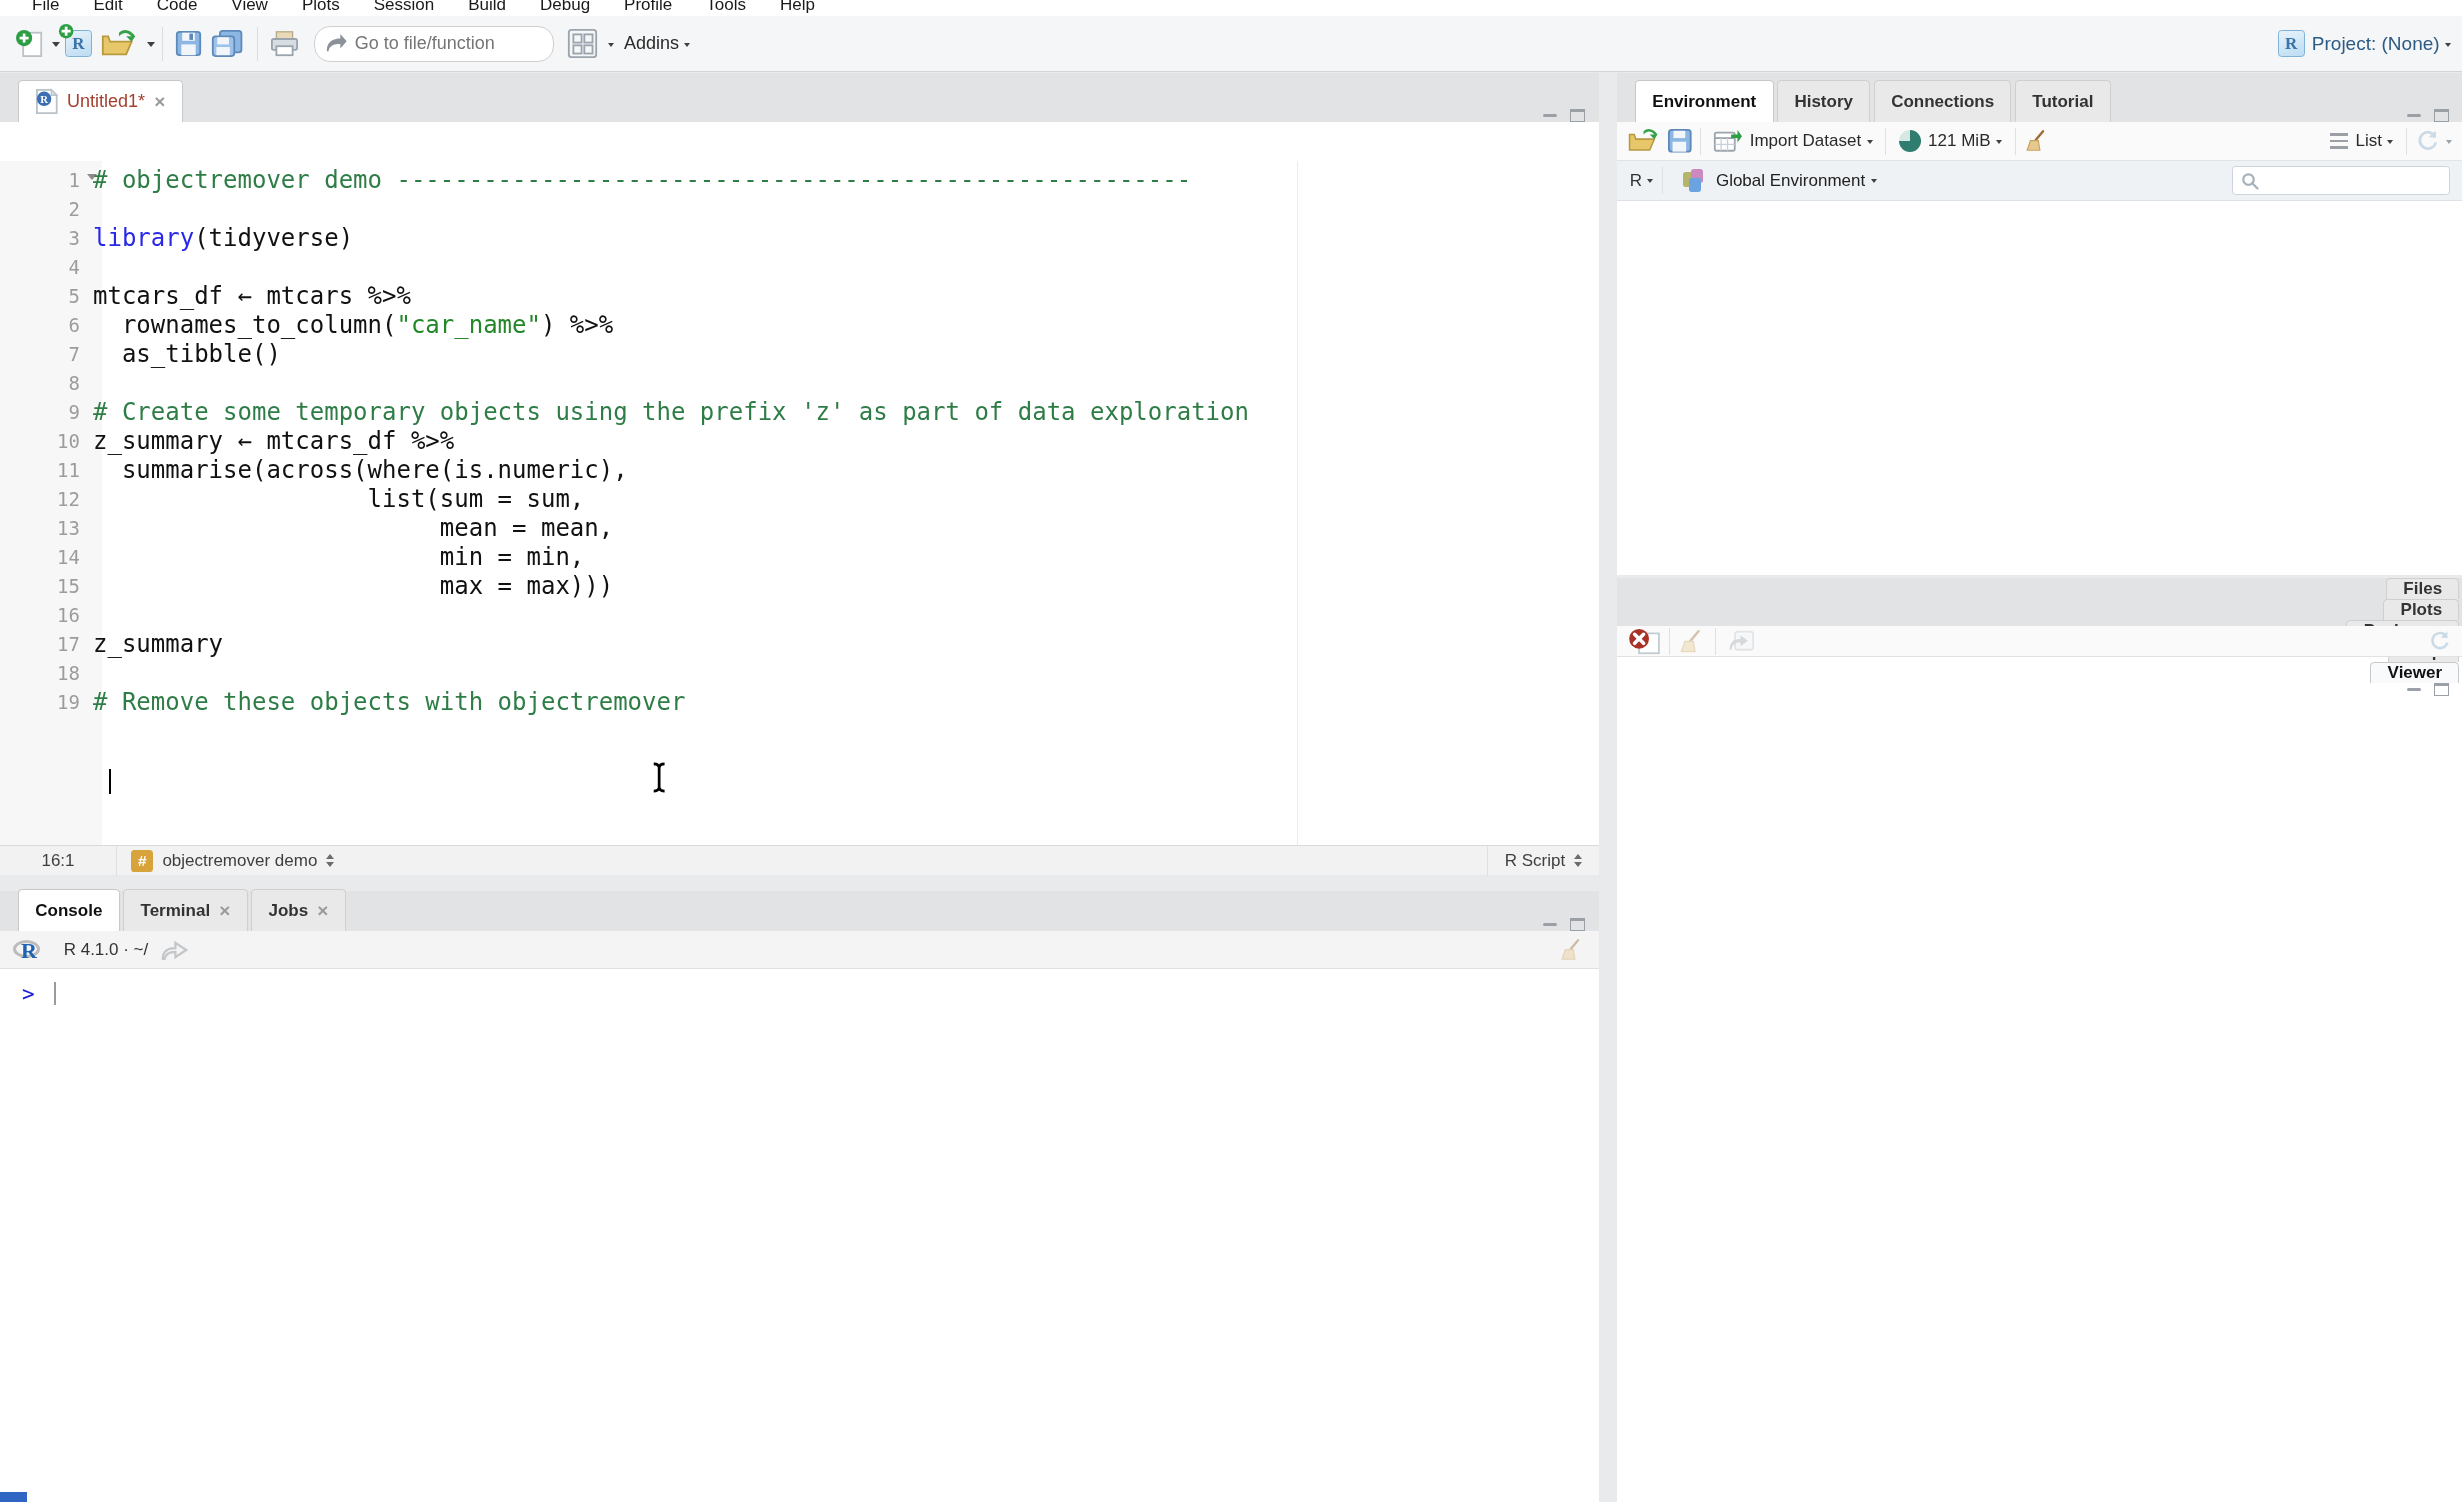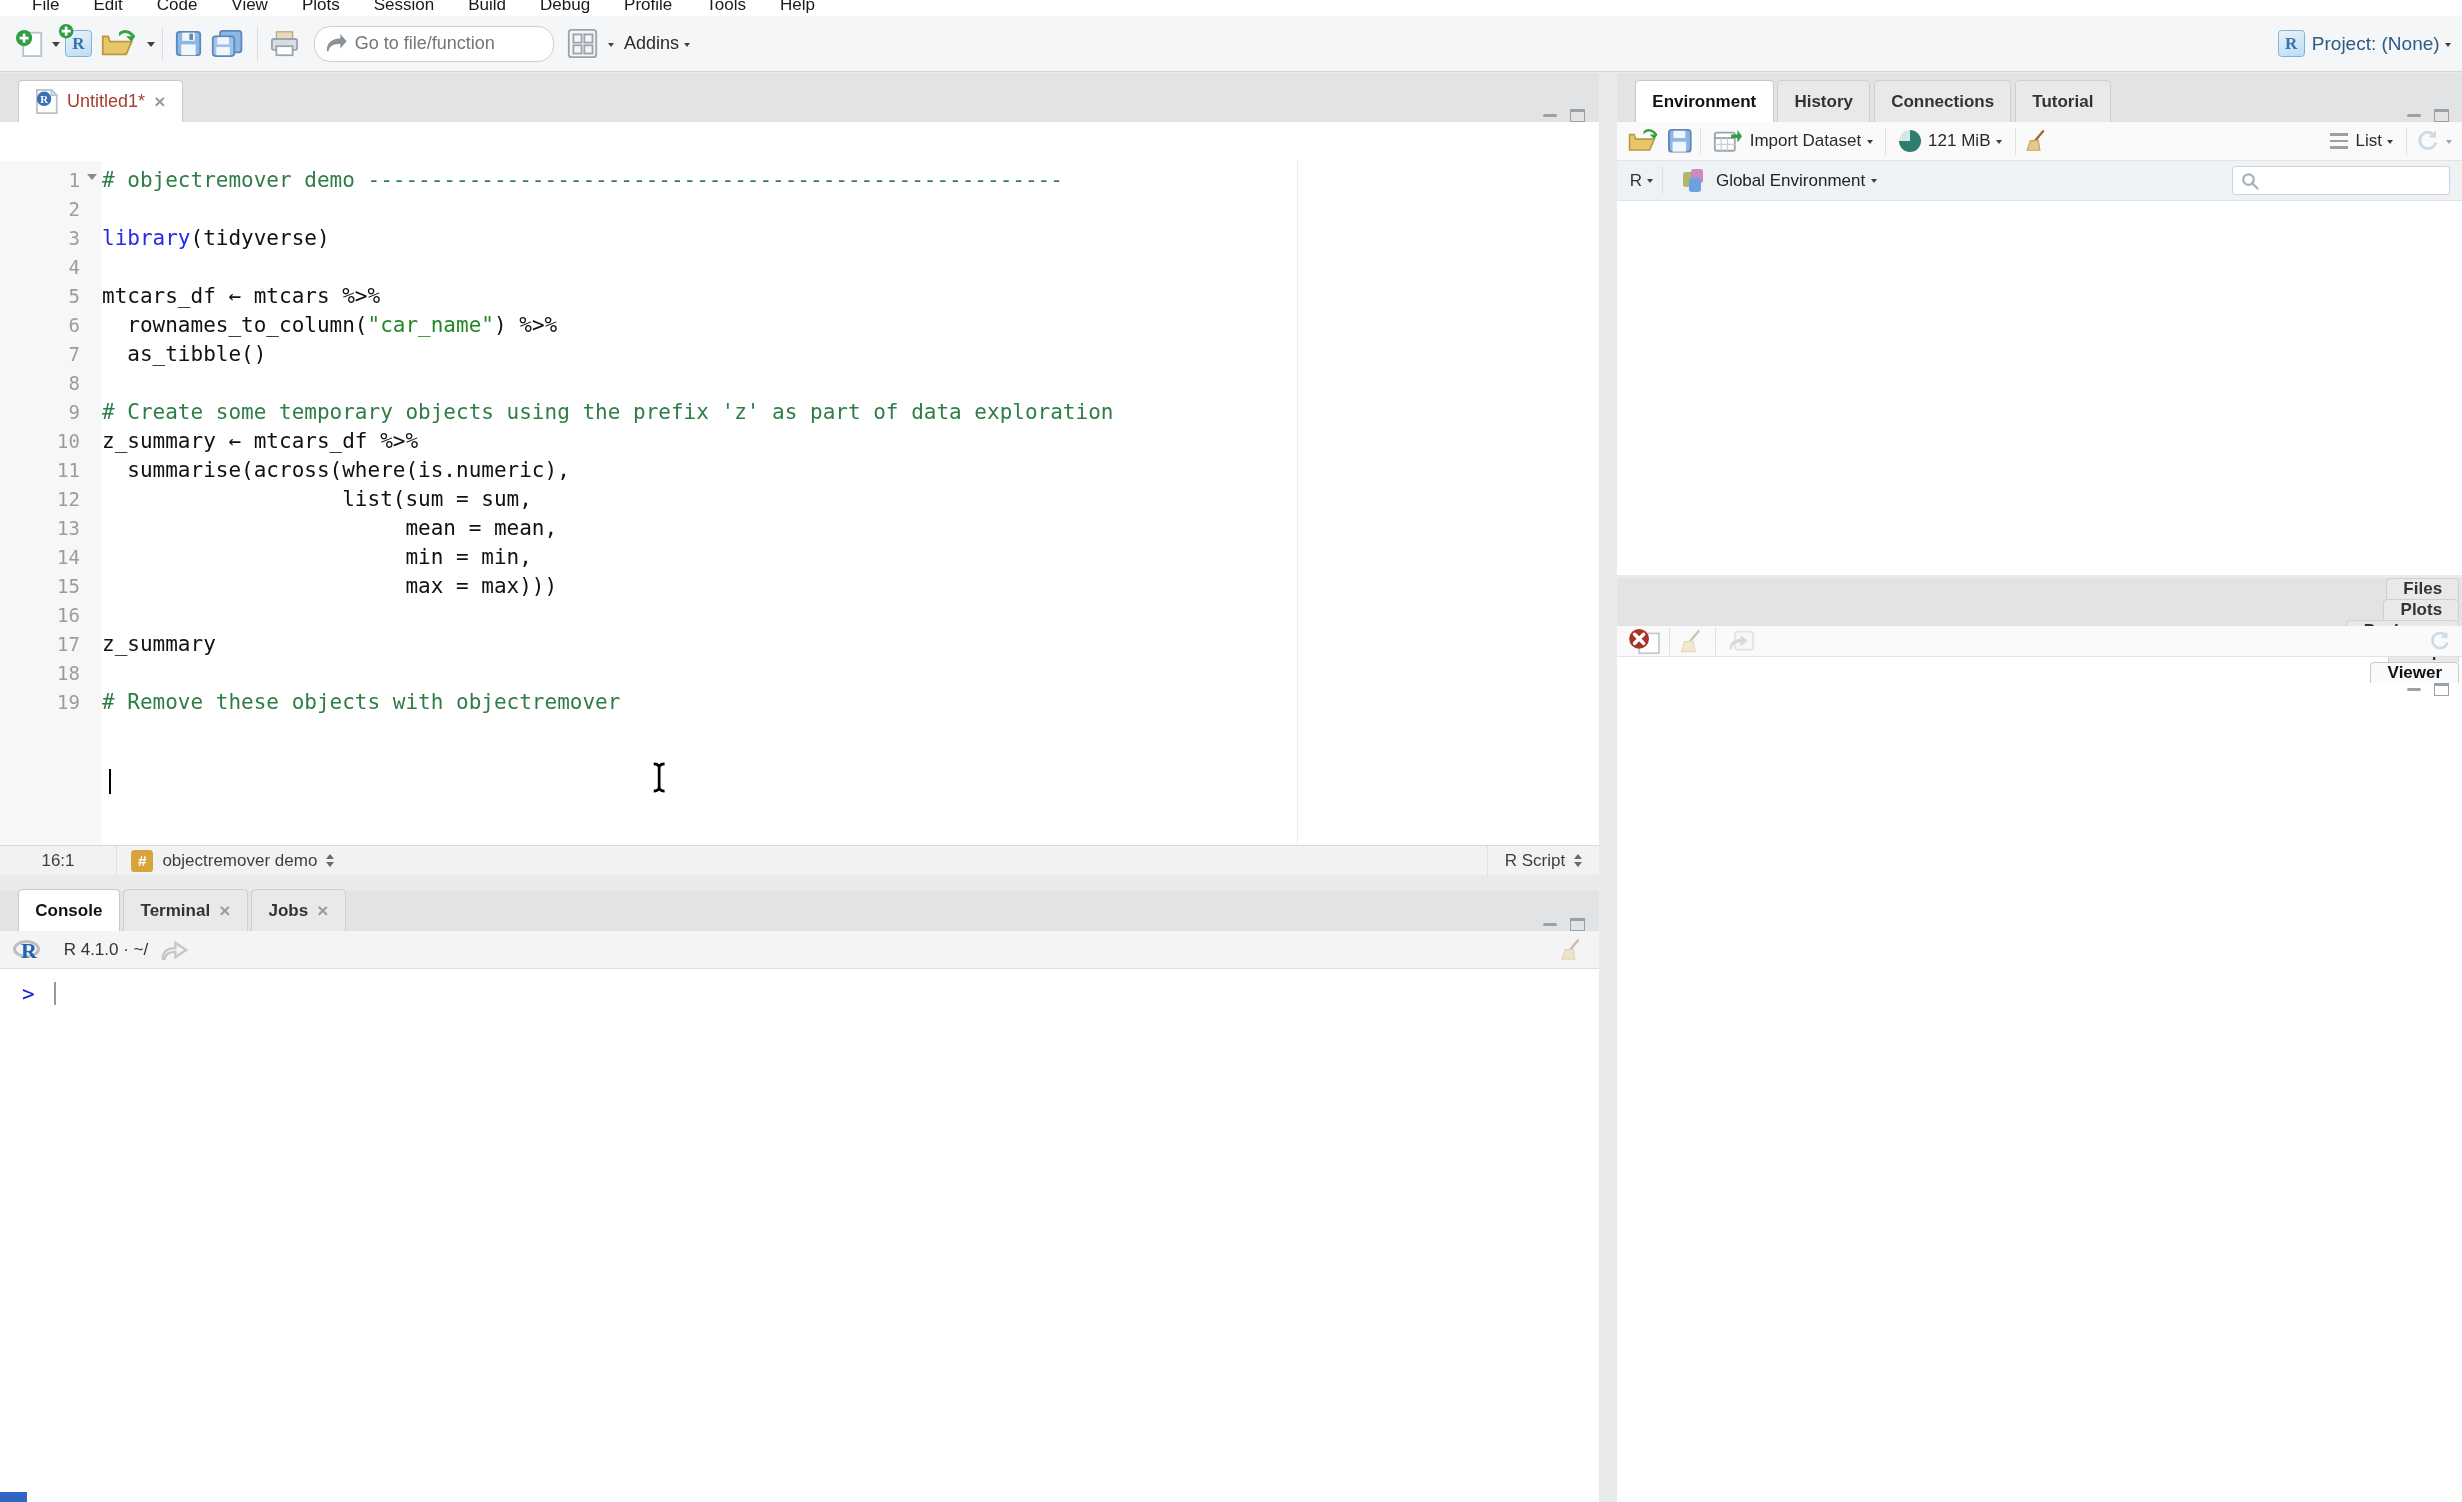--- a/index.html
+++ b/index.html
@@ -43,21 +43,21 @@
   #src-toolbar { left:0; top:49px; width:100%; height:39px; background:#fafafa; border-bottom:0.9px solid #e3e3e3; display:flex; align-items:center; padding:0 12.7px; }
   .src-sep { width:0.9px; height:27px; background:#e0e0e0; margin:0 8.2px; flex:none; }
   #sos-label { font-size:17px; color:#333; margin-left:7.3px; }
   .checkbox { width:18px; height:18px; background:#fff; border:0.9px solid #9aa5ad; border-radius:2.7px; flex:none; }
   #run-group { margin-left:auto; display:flex; align-items:center; }
   .btn-label { font-size:17px; color:#2a2a2a; margin-left:6.4px; }
 
   #code-area { left:0; top:88px; width:100%; height:684px; background:#fff; overflow:hidden; }
   #gutter { position:absolute; left:0; top:0; width:102px; height:100%; background:#f7f7f7; text-align:right; padding:5.4px 22px 0 0;
     font-family:"DejaVu Sans Mono",monospace; font-size:19px; line-height:29px; color:#9c9c9c; }
-  #code-lines { position:absolute; left:102px; top:5.4px; font-family:"DejaVu Sans Mono",monospace; font-size:21px; line-height:29px; white-space:pre; color:#111; }
+  #code-lines { position:absolute; left:93px; top:5.4px; font-family:"DejaVu Sans Mono",monospace; font-size:24px; line-height:29px; white-space:pre; color:#111; }
   .tok-com { color:#2f7d46; }
   .tok-kw  { color:#2828e6; }
   .tok-str { color:#238728; }
   .tok-pl  { color:#111111; }
   #fold-arrow { position:absolute; left:87px; top:12.7px; width:0; height:0; border:5.4px solid transparent; border-top:6.4px solid #8a8a8a; }
   #margin-line { position:absolute; left:1297px; top:0; width:0.9px; height:100%; background:#ececec; }
   #text-cursor { position:absolute; left:109px; top:608px; width:1.8px; height:24.5px; background:#000; }
   #mouse-ibeam { position:absolute; left:651px; top:601px; color:#000; }
 
   #editor-status { left:0; top:772px; width:100%; height:30px; background:#f2f2f2; border-top:0.9px solid #dadada; display:flex; align-items:center; font-size:17px; color:#3f3f3f; }

